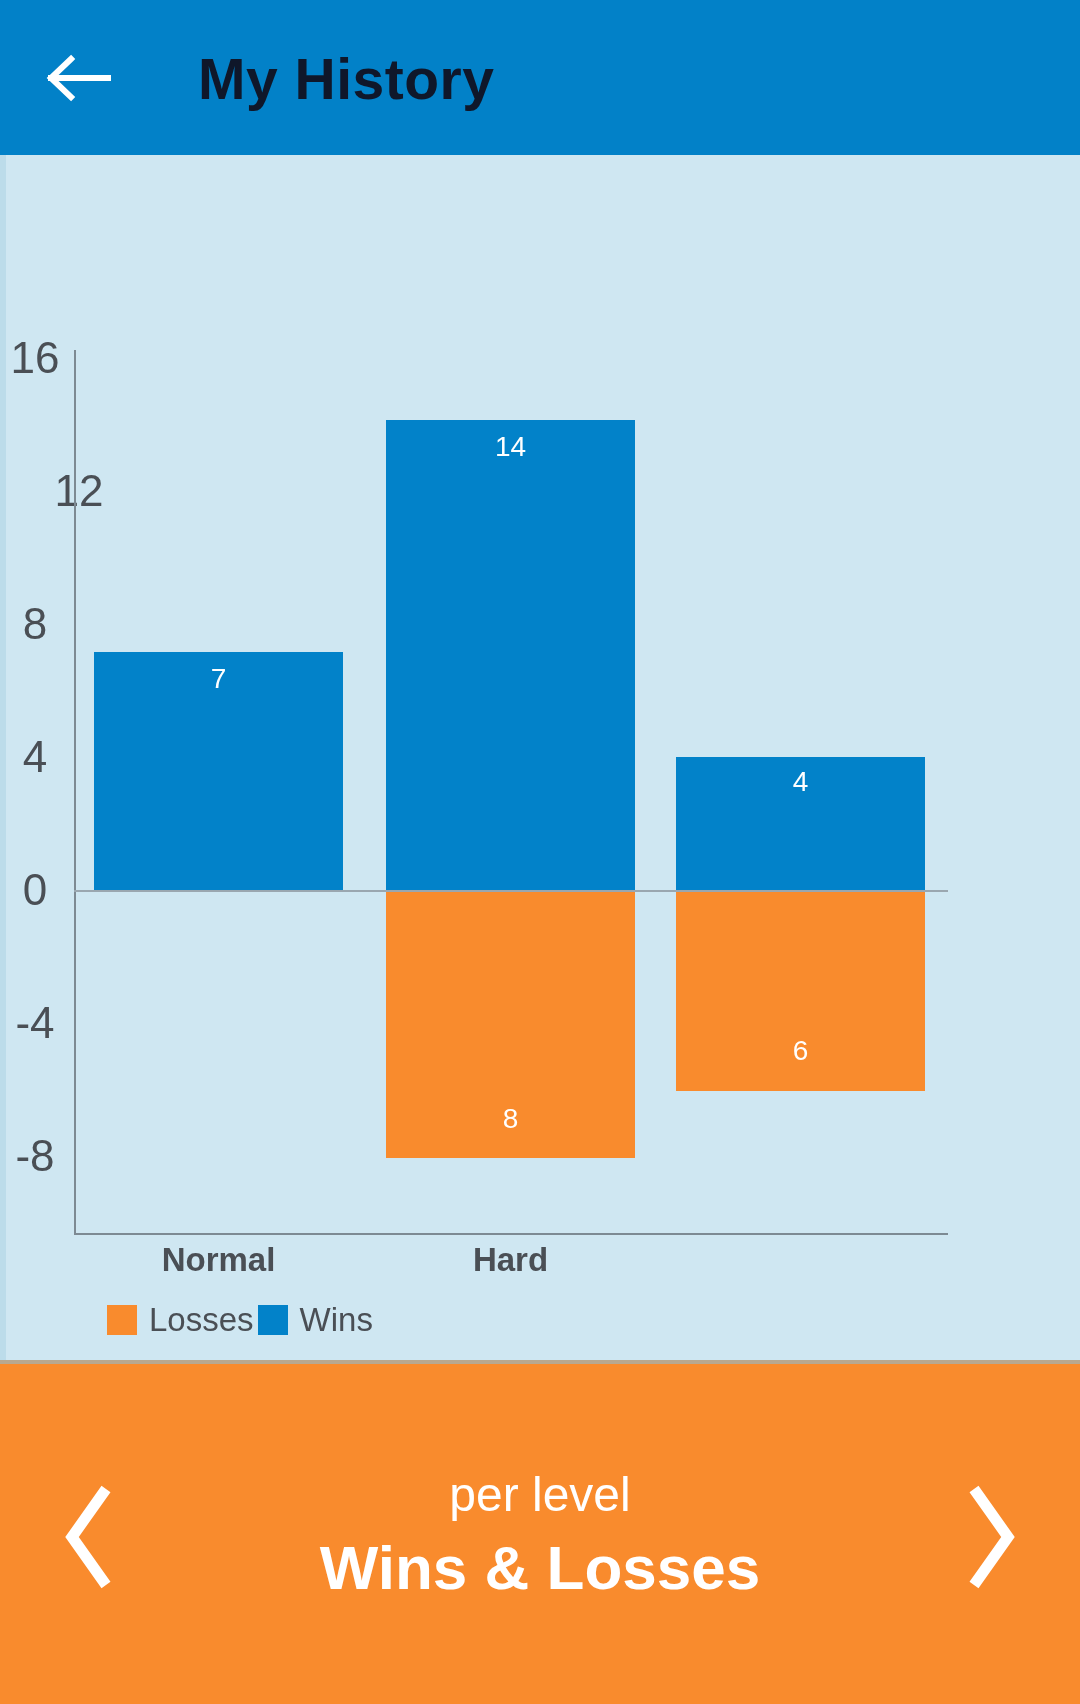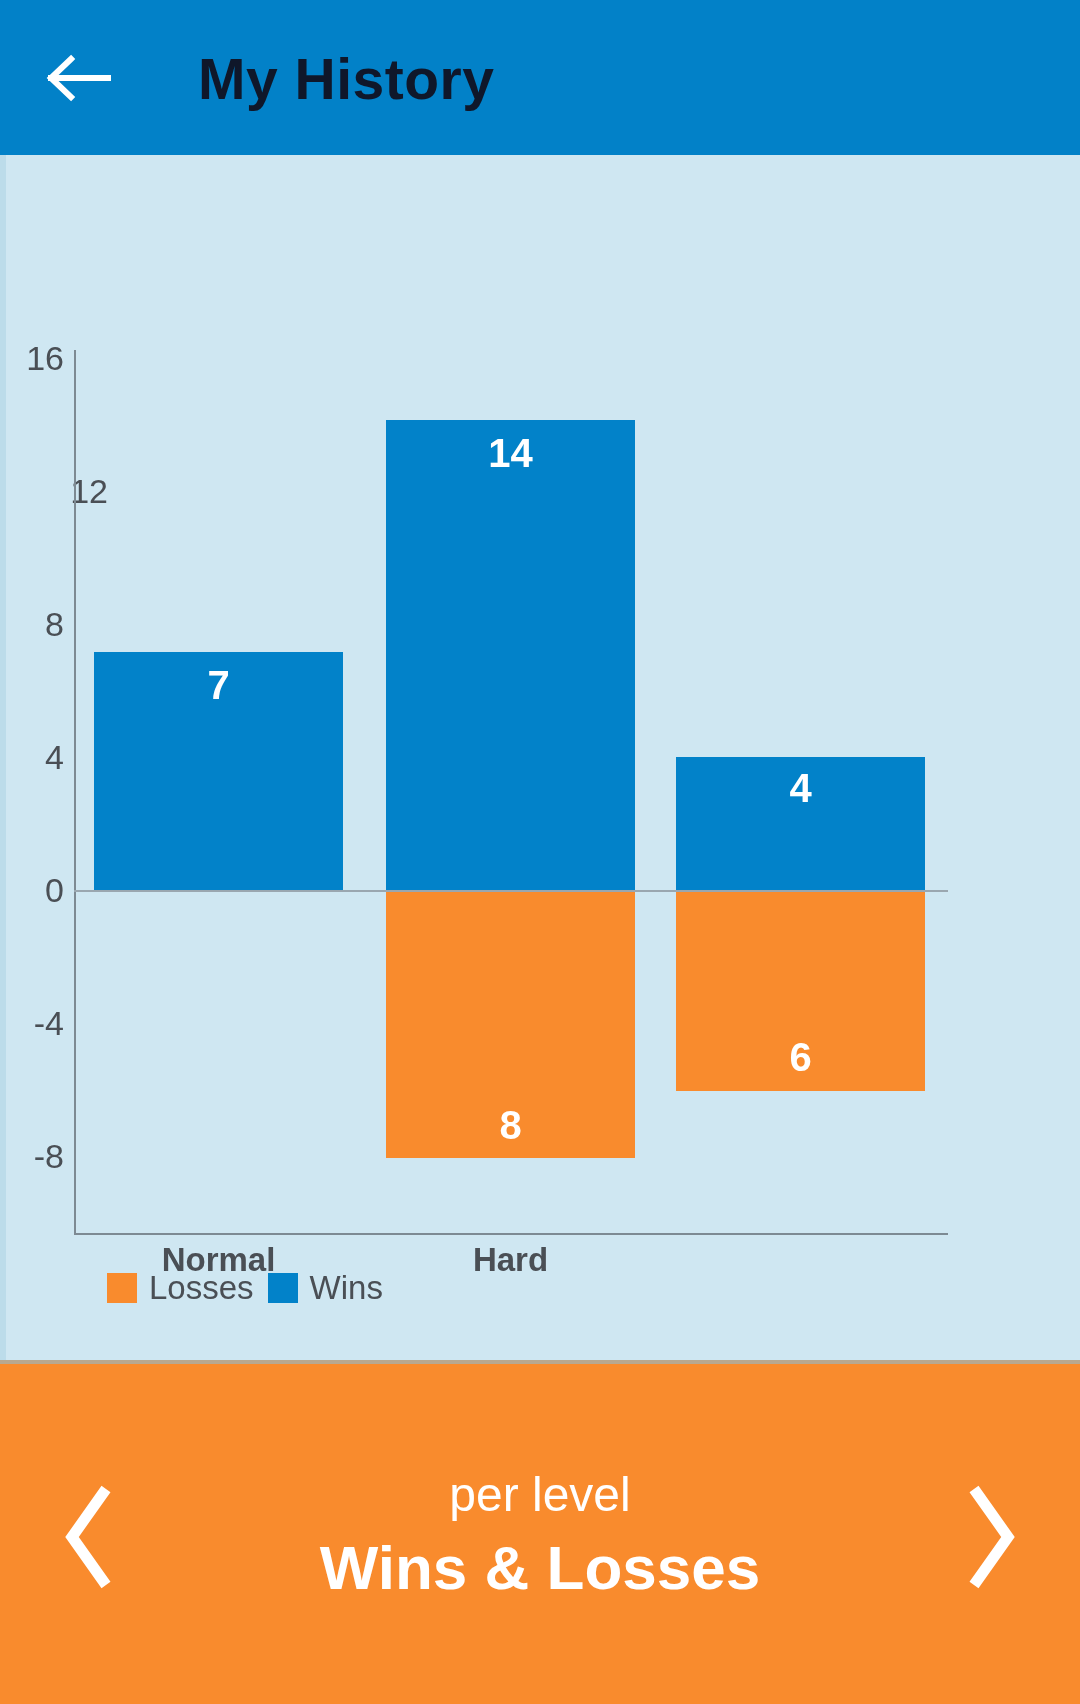--- a/index.html
+++ b/index.html
@@ -28,54 +28,54 @@
   }
 
   
   #chart-panel{
     position:absolute;left:0;top:155px;width:1080px;height:1205px;
     background:#cfe7f2;
     border-left:6px solid #bcdcea;
   }
   .y-label{
     position:absolute;right:0;
-    font-size:34px;color:#4a4f55;
+    font-size:44px;color:#4a4f55;
     transform:translateY(-50%);
-    text-align:right;white-space:nowrap;
+    text-align:center;white-space:nowrap;
   }
   #y-axis-line{
     position:absolute;left:68px;top:195px;width:2px;height:885px;
     background:#7d8a93;
   }
   #x-axis-line{
     position:absolute;left:68px;top:1078px;width:874px;height:2px;
     background:#7d8a93;
   }
   #zero-line{
     position:absolute;left:68px;top:735px;width:874px;height:2px;
     background:#9aa7b0;
   }
   .bar{position:absolute;}
   .bar-wins{background:#0282c9;}
   .bar-losses{background:#f98b2d;}
   .bar-value{
     position:absolute;
-    font-size:40px;font-weight:bold;color:#ffffff;
+    font-size:28px;font-weight:normal;color:#ffffff;
     text-align:center;white-space:nowrap;
   }
   .x-label{
     position:absolute;top:1086px;
     font-size:33px;font-weight:bold;color:#4a4f55;
     text-align:center;white-space:nowrap;
   }
 
   
   #legend{
-    position:absolute;left:83px;top:1116px;
-    display:flex;align-items:center;gap:14px;padding-left:18px;
+    position:absolute;left:83px;top:1148px;
+    display:flex;align-items:center;gap:4px;padding-left:18px;
   }
   .legend-item{display:flex;align-items:center;gap:12px;}
   .legend-swatch{width:30px;height:30px;display:block;}
   .legend-text{font-size:33px;color:#4a4f55;line-height:33px;}
 
   
   .icon-btn{
     position:absolute;top:1205px;width:132px;height:132px;
     border-radius:6px;
     display:flex;align-items:center;justify-content:center;

